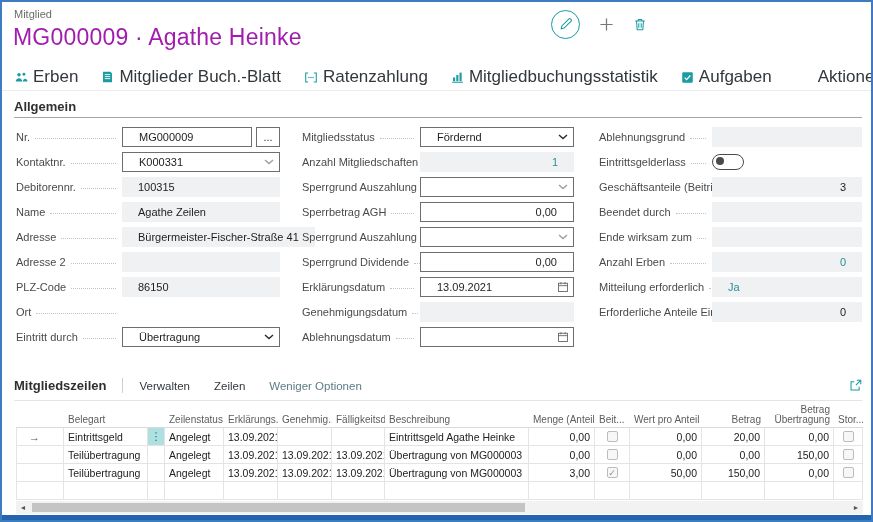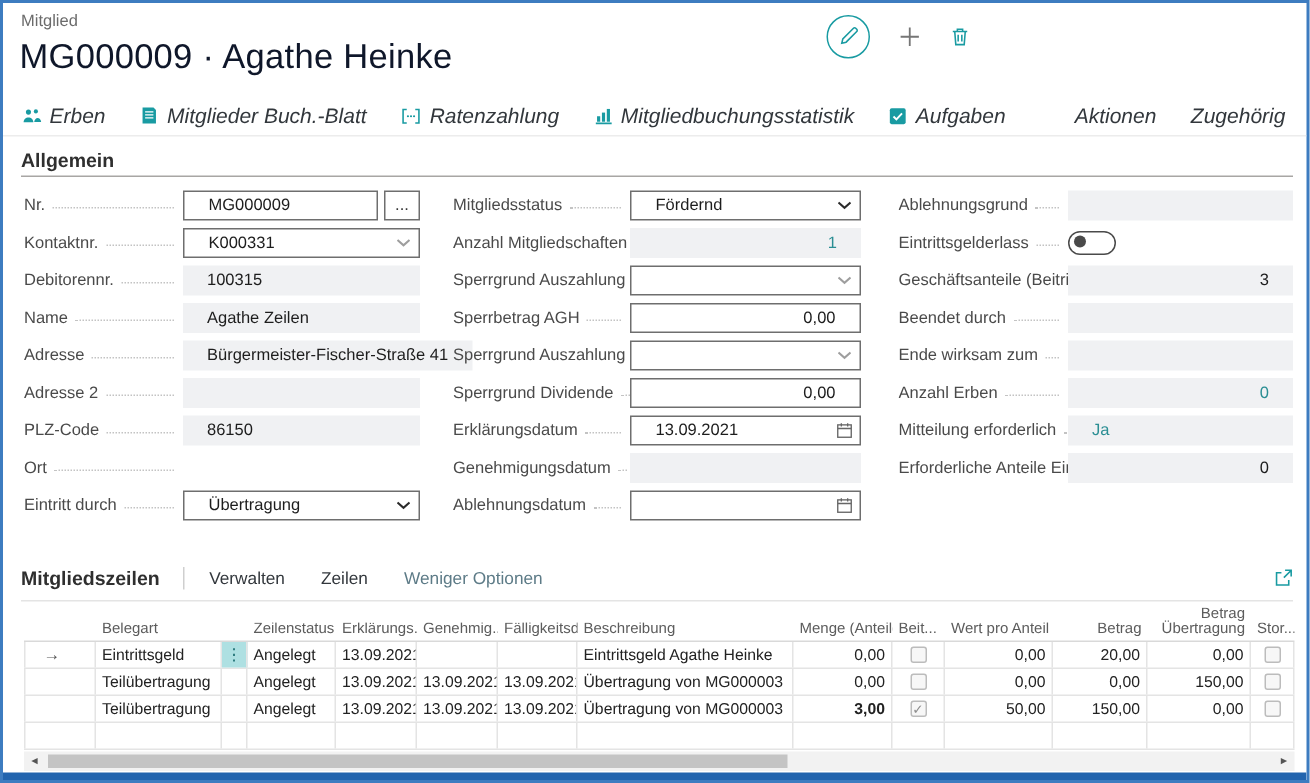--- a/index.html
+++ b/index.html
@@ -3,29 +3,29 @@
 <meta charset="utf-8">
 <style>
   html,body{margin:0;padding:0;background:#e8e8e8;}
   body{width:873px;height:522px;overflow:hidden;font-family:"Liberation Sans",sans-serif;}
   .frame{position:relative;width:873px;height:522px;box-sizing:border-box;background:#fff;
          border:2px solid #3d7cc0;overflow:hidden;}
   .bottom-bar{position:absolute;left:0;right:0;bottom:0;height:5px;background:#2264ae;}
 
   
   .caption{position:absolute;left:12px;top:6px;font-size:11px;color:#6b6b6b;}
-  .title{position:absolute;left:11px;top:22px;font-size:23px;color:#0f172a;letter-spacing:.2px;}
+  .title{position:absolute;left:11px;top:22px;font-size:23px;color:#a21caf;letter-spacing:.2px;}
   .topicons{position:absolute;left:549px;top:7px;height:30px;display:flex;align-items:center;gap:19px;}
   .circle-btn{width:29px;height:29px;border-radius:50%;border:1px solid #199ba2;background:#fff;
               display:flex;align-items:center;justify-content:center;}
   .flat-btn{background:none;border:none;padding:0;display:flex;align-items:center;}
 
   
   .ribbon{position:absolute;left:0;right:0;top:62px;height:27px;padding-left:12px;display:flex;
-          align-items:center;gap:23px;font-size:14px;color:#32373c;border-bottom:1px solid #ececec;box-sizing:border-box;font-style:italic;}
+          align-items:center;gap:23px;font-size:17px;color:#32373c;border-bottom:1px solid #ececec;box-sizing:border-box;}
   .ribbon .item{display:flex;align-items:center;gap:5px;cursor:default;white-space:nowrap;}
   .vsep{width:1px;height:15px;background:#cfcfcf;}
   .muted{color:#5d7b87;}
 
   
   .gen-heading{position:absolute;left:12px;top:97px;font-size:13px;font-weight:bold;color:#2f2f2f;}
   .gen-rule{position:absolute;left:12px;right:9px;top:115px;height:1px;background:#a8a6a4;}
   .fcol{position:absolute;top:122px;}
   .fcol[data-col="0"]{left:14px;width:264px;--lw:106px;}
   .fcol[data-col="1"]{left:300px;width:272px;--lw:118px;}
@@ -634,21 +634,21 @@
           </span>
           <span class="tcell" style="width: 54px;">
             <span>13.09.2021</span>
           </span>
           <span class="tcell" style="width: 53px;">
             <span>13.09.2021</span>
           </span>
           <span class="tcell" style="width: 144px;">
             <span>Übertragung von MG000003</span>
           </span>
-          <span class="tcell r" style="width: 66px; font-weight: bold;">
+          <span class="tcell r" style="width: 66px;">
             <span>3,00</span>
           </span>
           <span class="tcell c" style="width: 35px;">
             <span class="cb">✓</span>
           </span>
           <span class="tcell r" style="width: 72px;">
             <span>50,00</span>
           </span>
           <span class="tcell r" style="width: 63px;">
             <span>150,00</span>

